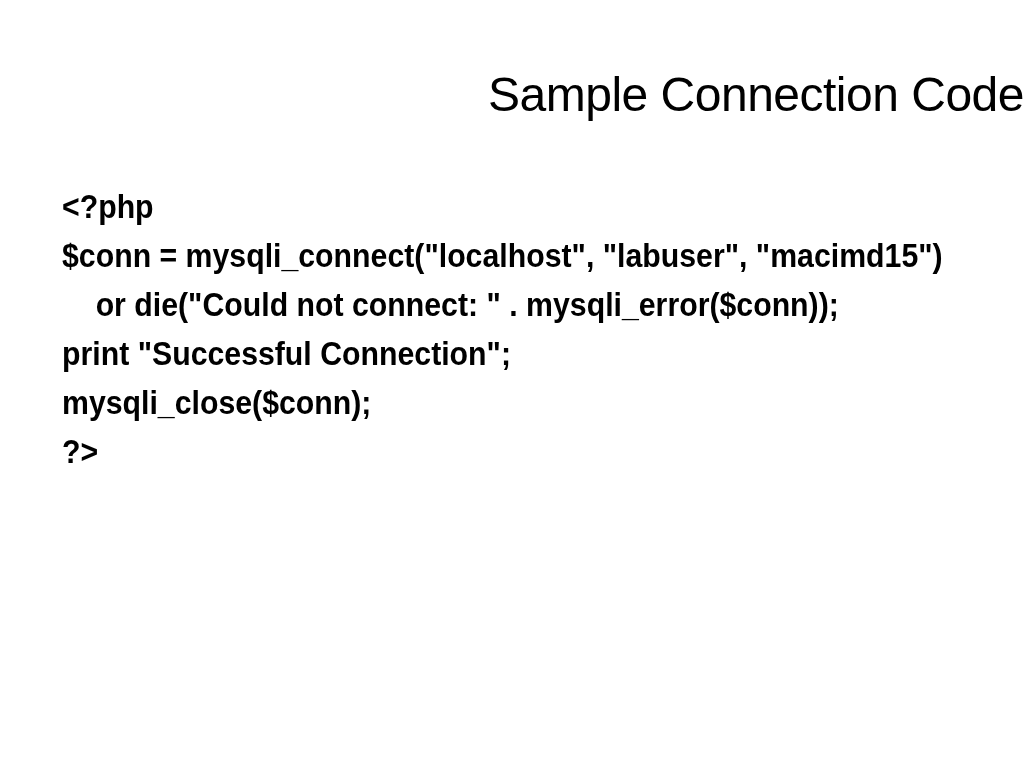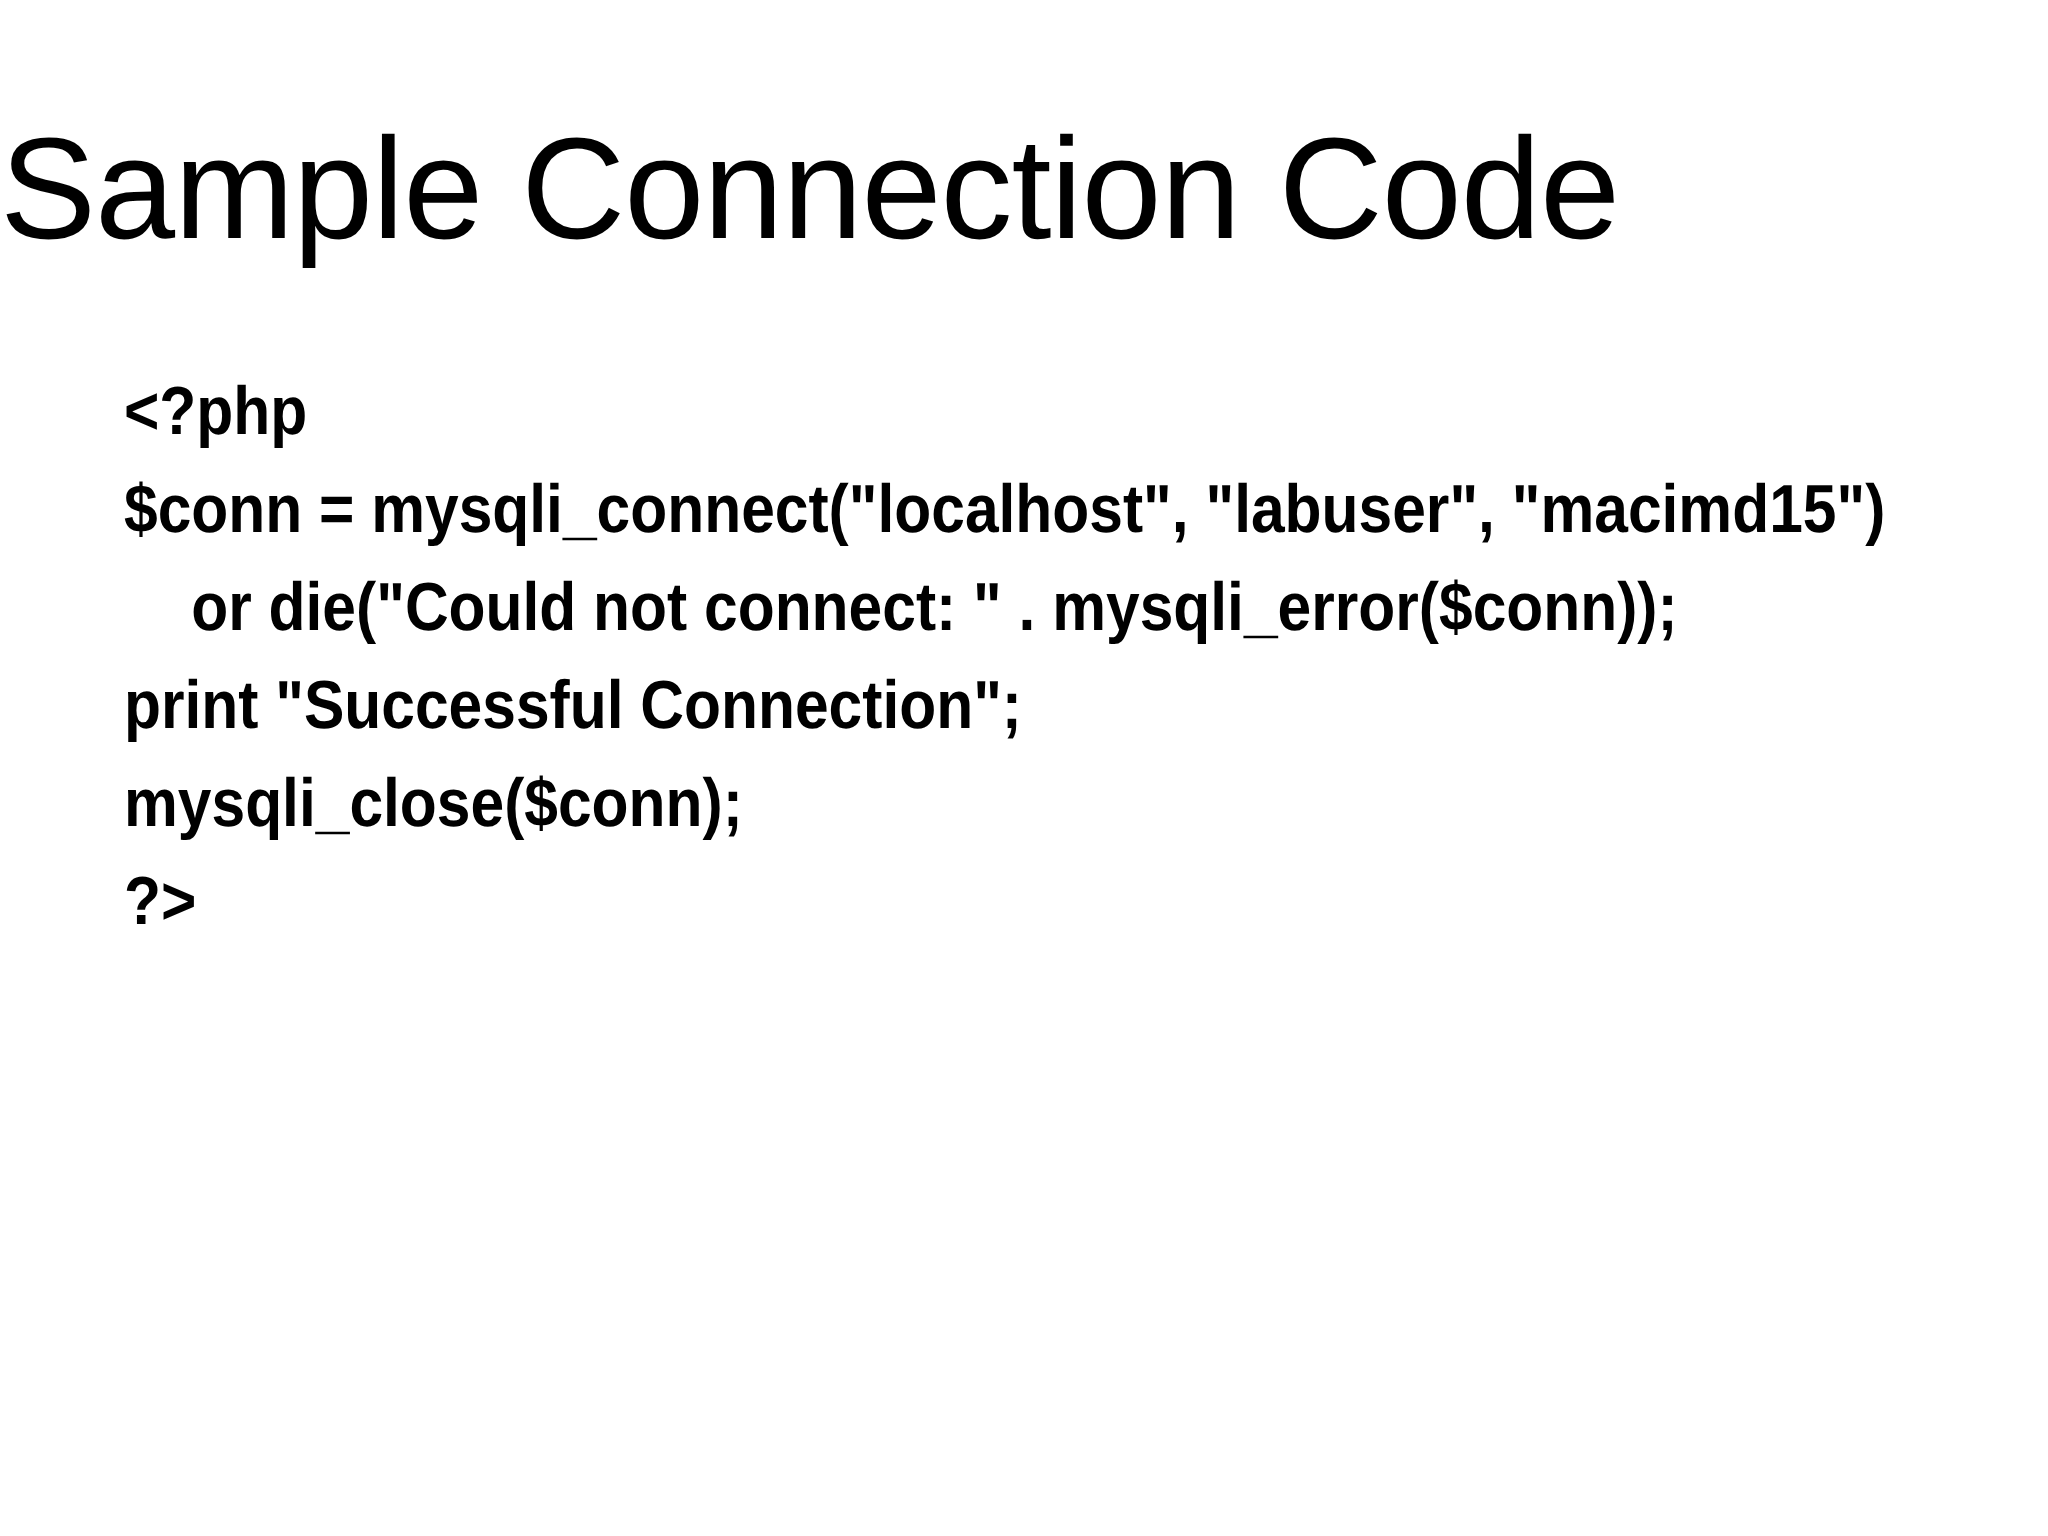--- a/index.html
+++ b/index.html
@@ -14,22 +14,22 @@
     background: #ffffff;
     overflow: hidden;
     font-family: "Liberation Sans", sans-serif;
     color: #000000;
   }
   .slide-title {
     position: absolute;
     top: 60px;
     left: 0;
     width: 100%;
-    text-align: left;
-    font-size: 72px;
+    text-align: right;
+    font-size: 48px;
     font-weight: 400;
     line-height: 70px;
     letter-spacing: -0.5px;
     color: #000000;
     white-space: nowrap;
   }
   .code-block {
     position: absolute;
     top: 182px;
     left: 62px;

